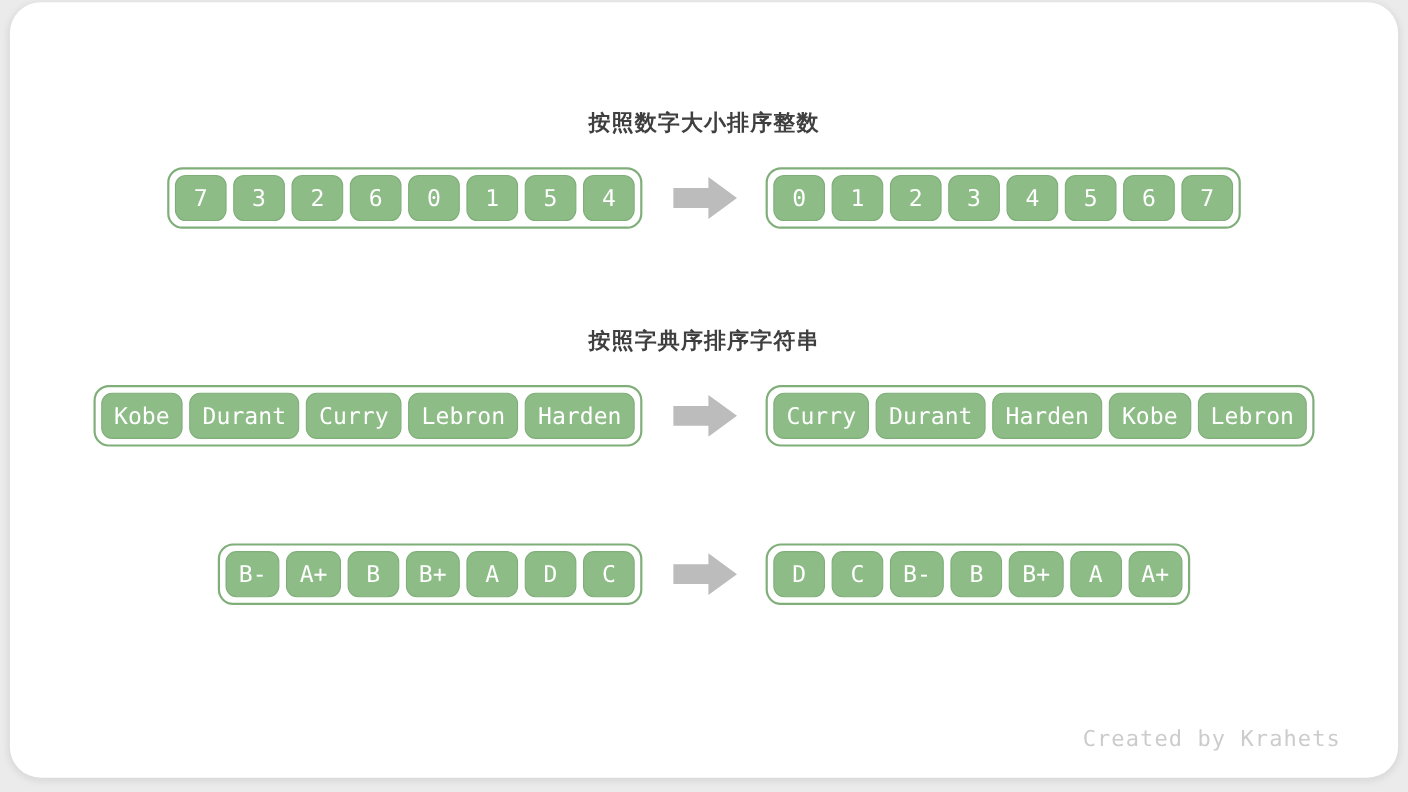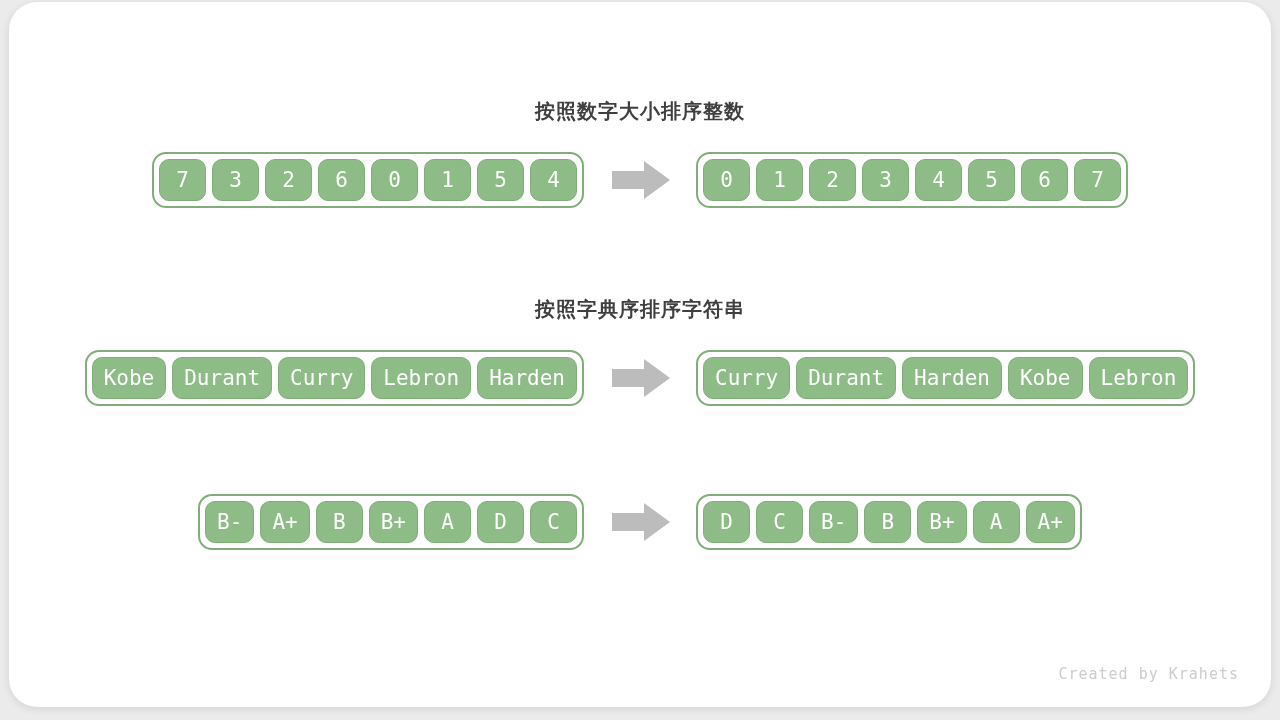--- a/index.html
+++ b/index.html
@@ -66,23 +66,23 @@
     padding:0 11px;
     white-space:nowrap;
   }
   .arrow-wrap{
     flex:0 0 auto;
     margin:0 26px 0 28px;
     display:flex;align-items:center;
   }
   .watermark{
     position:absolute;
-    right:32px;bottom:24px;
+    right:52px;bottom:24px;
     font-family:"DejaVu Sans Mono","Liberation Mono",monospace;
-    font-size:15px;
+    font-size:20px;
     color:var(--watermark);
     letter-spacing:1px;
   }
 </style>
 </head>
 <body>
 
 <div class="card">
   <div id="sections">
   <div class="section">

